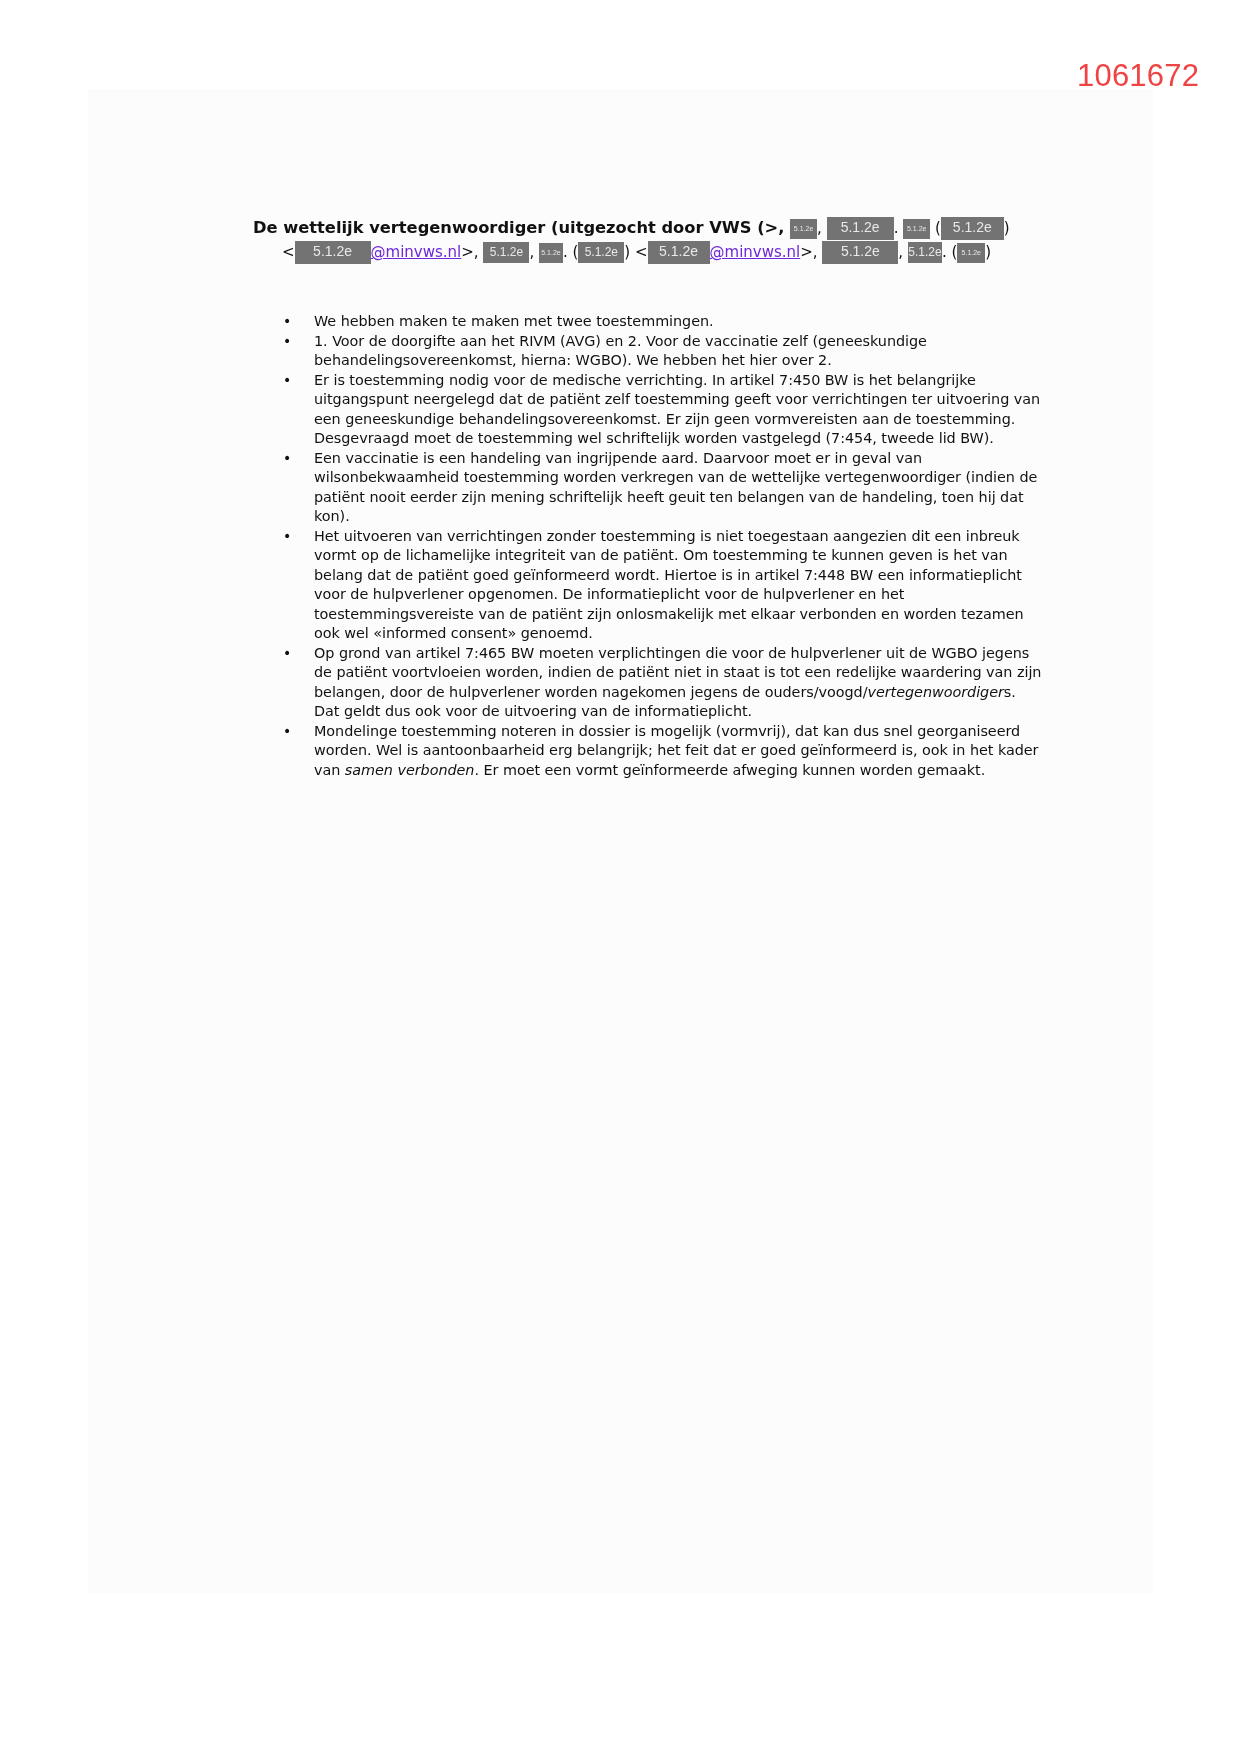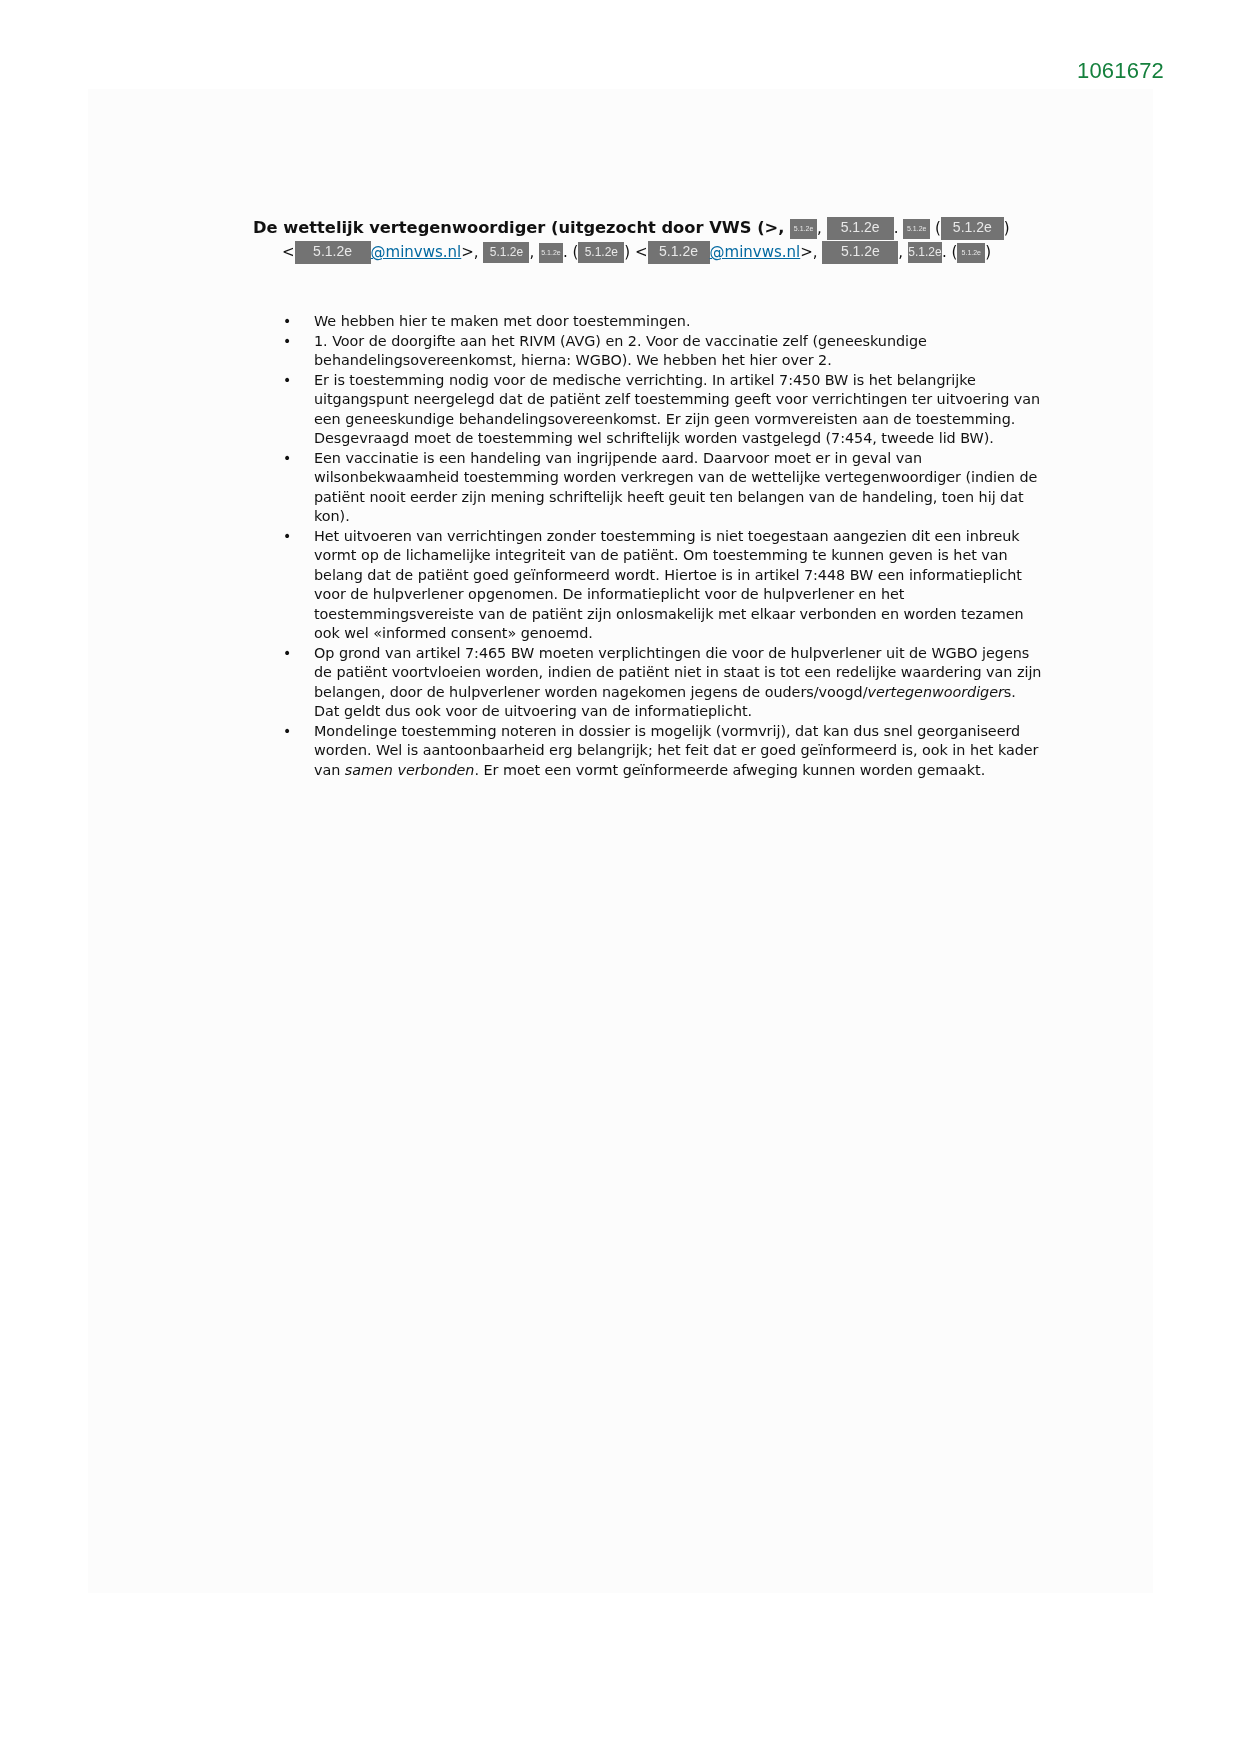--- a/index.html
+++ b/index.html
@@ -6,39 +6,39 @@
   body {
     width: 1241px; height: 1754px; background: #ffffff; position: relative; overflow: hidden;
     font-family: "DejaVu Sans", sans-serif; color: #111111;
   }
   .scan-area {
     position: absolute; left: 88px; top: 89px; width: 1065px; height: 1504px;
     background: #fcfcfc;
   }
   .doc-number {
     position: absolute; left: 1077px; top: 58px;
-    font-family: "Liberation Sans", sans-serif; font-size: 22px; color: #15803d;
+    font-family: "Liberation Sans", sans-serif; font-size: 31px; color: #ef4444;
     letter-spacing: 0.2px;
   }
   .heading-block {
     position: absolute; left: 253px; top: 216px; width: 800px;
     font-size: 15px; line-height: 24px;
   }
   .heading-block .line { white-space: nowrap; }
   .heading-block .line.indent { padding-left: 29px; }
   .heading-title { font-weight: bold; font-size: 16.3px; }
   .redact {
     display: inline-block; background: #737373; color: #e8e8e8;
     font-family: "Liberation Sans", sans-serif; text-align: center;
     vertical-align: middle; line-height: 1; box-sizing: border-box;
   }
   .redact.lg { font-size: 14px; height: 23px; padding-top: 3px; }
   .redact.md { font-size: 12px; height: 21px; padding-top: 4px; }
   .redact.sm { font-size: 7px; height: 20px; padding-top: 6px; }
-  .link { color: #0369a1; text-decoration: underline; }
+  .link { color: #6d28d9; text-decoration: underline; }
   .bullets {
     position: absolute; left: 283px; top: 312px; width: 760px;
     margin: 0; padding: 0; list-style: none;
     font-size: 14.4px; line-height: 19.5px; letter-spacing: -0.05px;
   }
   .bullets li { position: relative; padding-left: 31px; }
   .bullets li .dot {
     position: absolute; left: 0; top: 0; font-size: 14px;
   }
   .bullets li .txt { display: block; }
@@ -56,21 +56,21 @@
     <span class="heading-title">De wettelijk vertegenwoordiger (uitgezocht door VWS (&gt;, </span><span class="redact sm" style="width:27px">5.1.2e</span><span>, </span><span class="redact lg" style="width:67px">5.1.2e</span><span>. </span><span class="redact sm" style="width:27px">5.1.2e</span><span> (</span><span class="redact lg" style="width:63px">5.1.2e</span><span>)</span>
   </div>
   <div class="line indent">
     <span>&lt;</span><span class="redact lg" style="width:76px">5.1.2e</span><span class="link">@minvws.nl</span><span>&gt;, </span><span class="redact md" style="width:46px">5.1.2e</span><span>, </span><span class="redact sm" style="width:24px">5.1.2e</span><span>. (</span><span class="redact md" style="width:46px">5.1.2e</span><span>) &lt;</span><span class="redact lg" style="width:62px">5.1.2e</span><span class="link">@minvws.nl</span><span>&gt;, </span><span class="redact lg" style="width:76px">5.1.2e</span><span>, </span><span class="redact md" style="width:34px">5.1.2e</span><span>. (</span><span class="redact sm" style="width:28px">5.1.2e</span><span>)</span>
   </div>
 </div>
 
 <ul class="bullets">
   <li>
     <span class="dot">•</span>
-    <span class="txt">We hebben hier te maken met door toestemmingen.</span>
+    <span class="txt">We hebben maken te maken met twee toestemmingen.</span>
   </li>
   <li>
     <span class="dot">•</span>
     <span class="txt">1.  Voor de doorgifte aan het RIVM (AVG) en 2. Voor de vaccinatie zelf (geneeskundige behandelingsovereenkomst, hierna: WGBO). We hebben het hier over 2.</span>
   </li>
   <li>
     <span class="dot">•</span>
     <span class="txt">Er is toestemming nodig voor de medische verrichting. In artikel 7:450 BW is het belangrijke uitgangspunt neergelegd dat de patiënt zelf toestemming geeft voor verrichtingen ter uitvoering van een geneeskundige behandelingsovereenkomst. Er zijn geen vormvereisten aan de toestemming. Desgevraagd moet de toestemming wel schriftelijk worden vastgelegd (7:454, tweede lid BW).</span>
   </li>
   <li>

